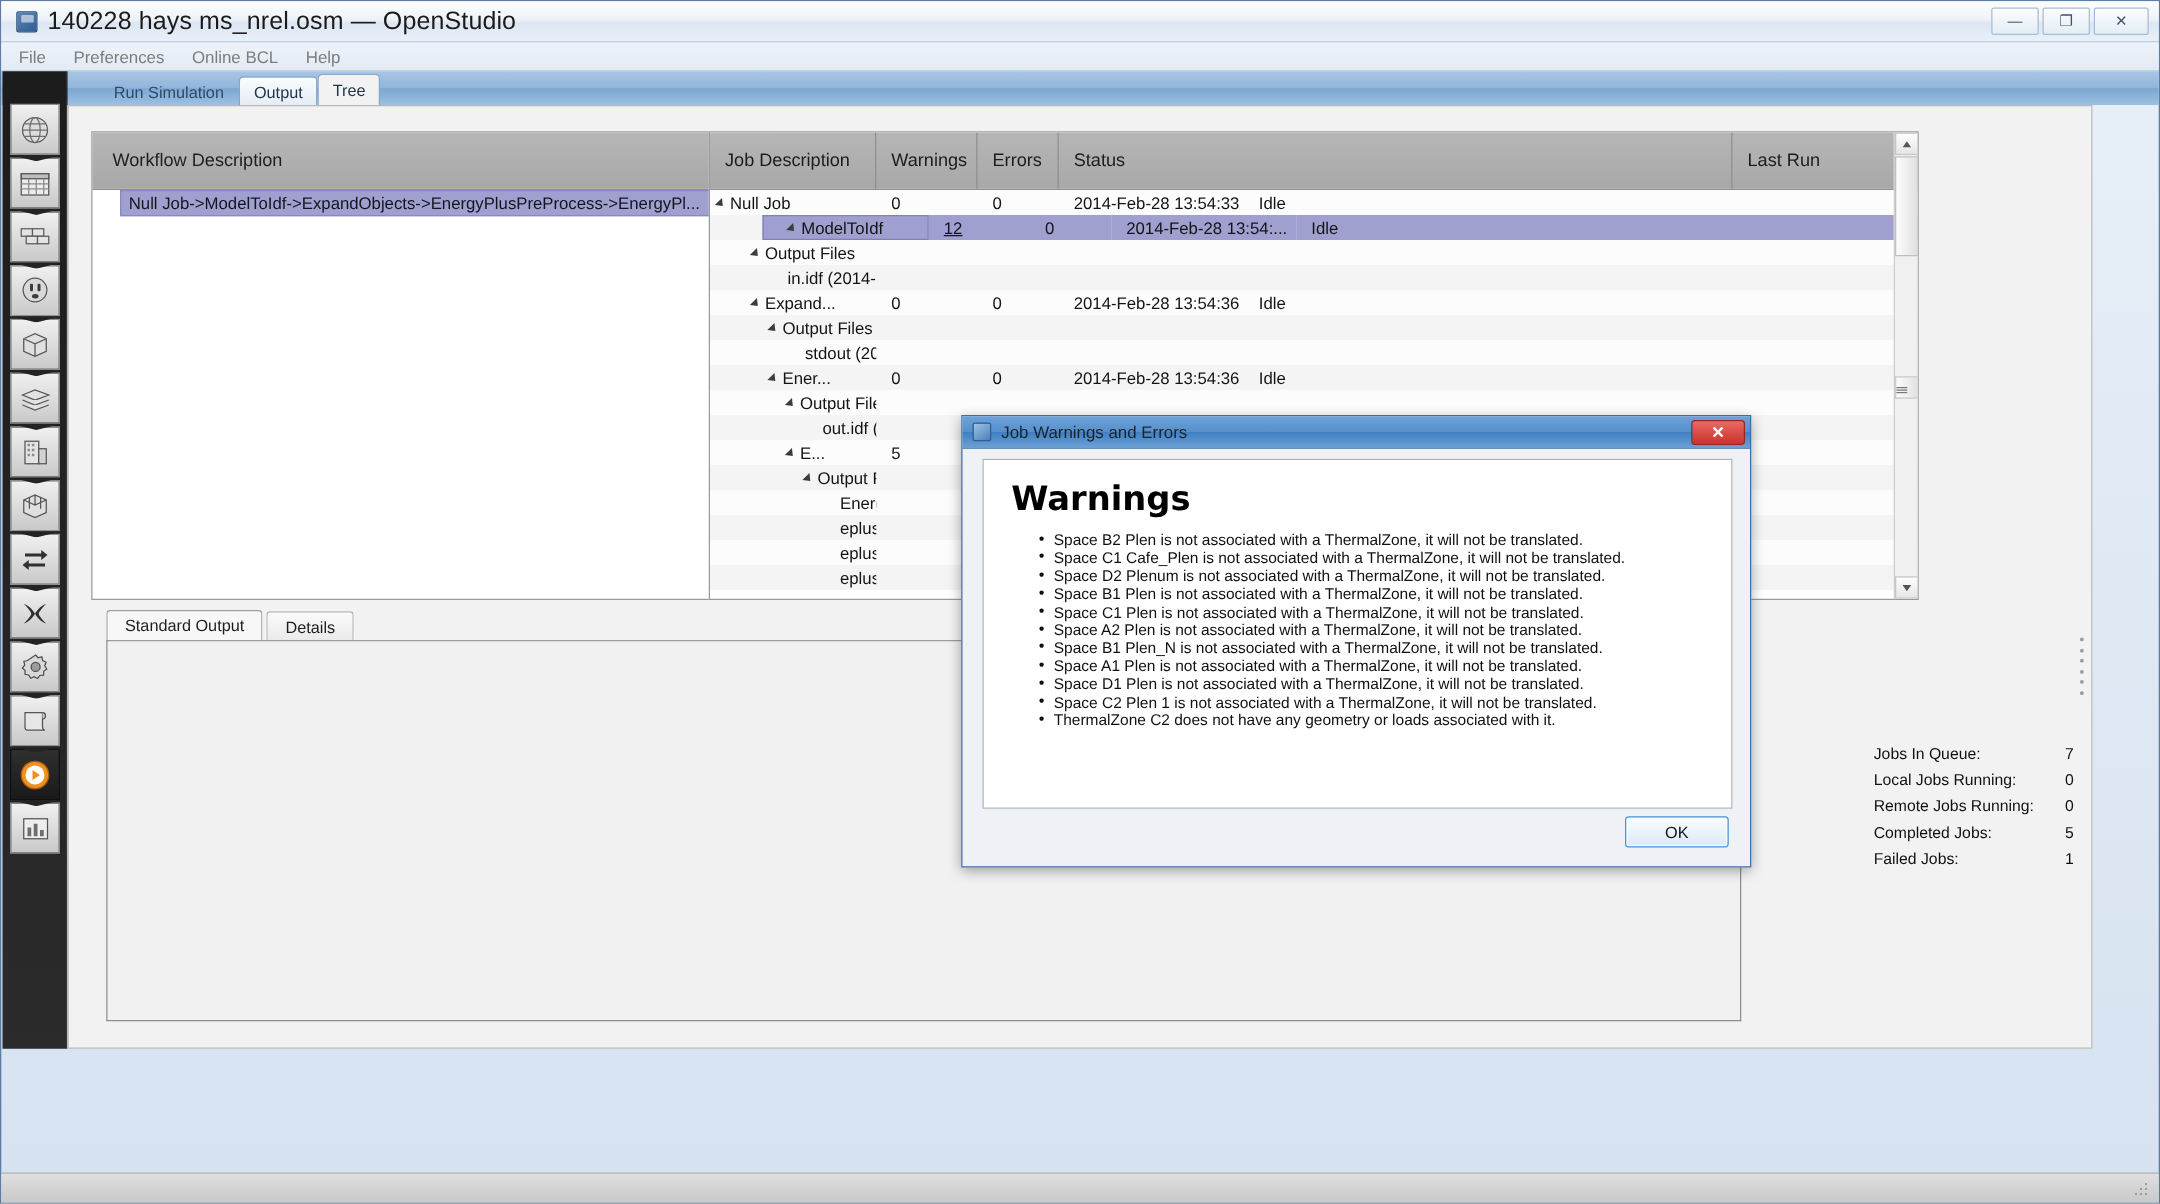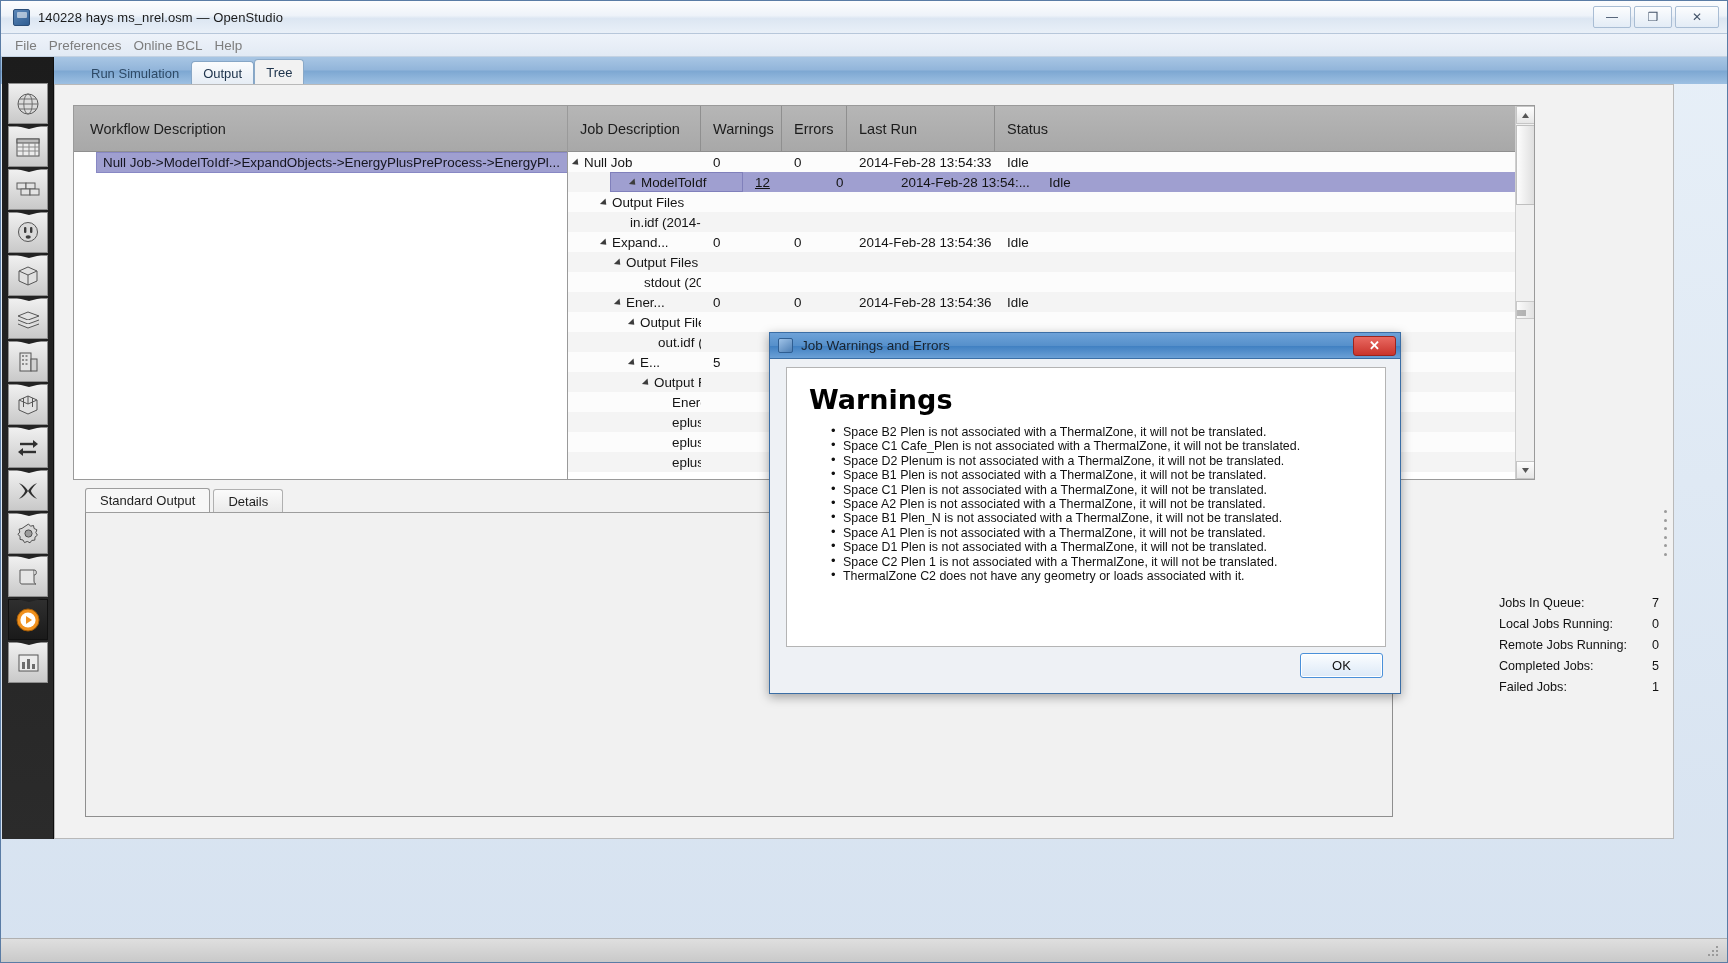--- a/index.html
+++ b/index.html
@@ -25,36 +25,36 @@
   }
   .title-icon {
     width:17px;height:17px;margin-left:12px;margin-right:8px;
     background:linear-gradient(145deg,#5c87b8,#2f5d92);
     border:1px solid #2a4d78;border-radius:2px;position:relative;
   }
   .title-icon:after{
     content:"";position:absolute;left:3px;top:2px;width:10px;height:6px;
     background:rgba(255,255,255,.55);border-radius:1px;
   }
-  .title-text { font-size:13px; color:#1b1b1b; letter-spacing:.1px; }
+  .title-text { font-size:20px; color:#1b1b1b; letter-spacing:.1px; }
   .win-buttons { margin-left:auto; display:flex; align-items:center; gap:3px; padding-right:8px;}
   .win-btn {
     width:38px;height:22px;border:1px solid #a9bdd4;
     background:linear-gradient(180deg,#fcfdfe,#e3ecf6);
     border-radius:2px;display:flex;align-items:center;justify-content:center;
     font-size:12px;color:#44546a;
   }
   .win-btn.close{ width:44px; }
 
   
   .menubar{
     position:absolute;left:0;top:33px;width:100%;height:23px;
     background:linear-gradient(180deg,#eef3fa,#e2eaf4);
     border-bottom:1px solid #c3d2e2;
-    display:flex;align-items:center;padding-left:14px;gap:12px;
+    display:flex;align-items:center;padding-left:14px;gap:22px;
   }
   .menu-item{font-size:13.5px;color:#7d7d7d;}
 
   
   .tabstrip{
     position:absolute;left:0;top:56px;width:100%;height:27px;
     background:linear-gradient(180deg,#a8c6e4 0%,#92b5da 48%,#7da7d2 52%,#9dc0e2 100%);
     display:flex;align-items:flex-end;padding-left:78px;
   }
   .tab{
@@ -464,22 +464,22 @@
     <div class="panel-wd">
       <div class="wd-header">Workflow Description</div>
       <div class="wd-row">Null Job-&gt;ModelToIdf-&gt;ExpandObjects-&gt;EnergyPlusPreProcess-&gt;EnergyPl...</div>
     </div>
 
     <div class="panel-tree">
       <div class="tree-head">
         <div class="th c-desc">Job Description</div>
         <div class="th c-warn">Warnings</div>
         <div class="th c-err">Errors</div>
+        <div class="th c-status">Status</div>
         <div class="th c-last">Last Run</div>
-        <div class="th c-status">Status</div>
       </div>
       <div id="tree-rows">
           <div class="tr white">
             <div class="cell desc" style="width: 133px; padding-left: 6px;">
               <span class="tri"></span>
               <span class="lbl">Null Job</span>
             </div>
             <div class="cell num" style="width: 81px;">0</div>
             <div class="cell num" style="width: 65px;">0</div>
             <div class="cell num" style="width: 148px;">2014-Feb-28 13:54:33</div>

